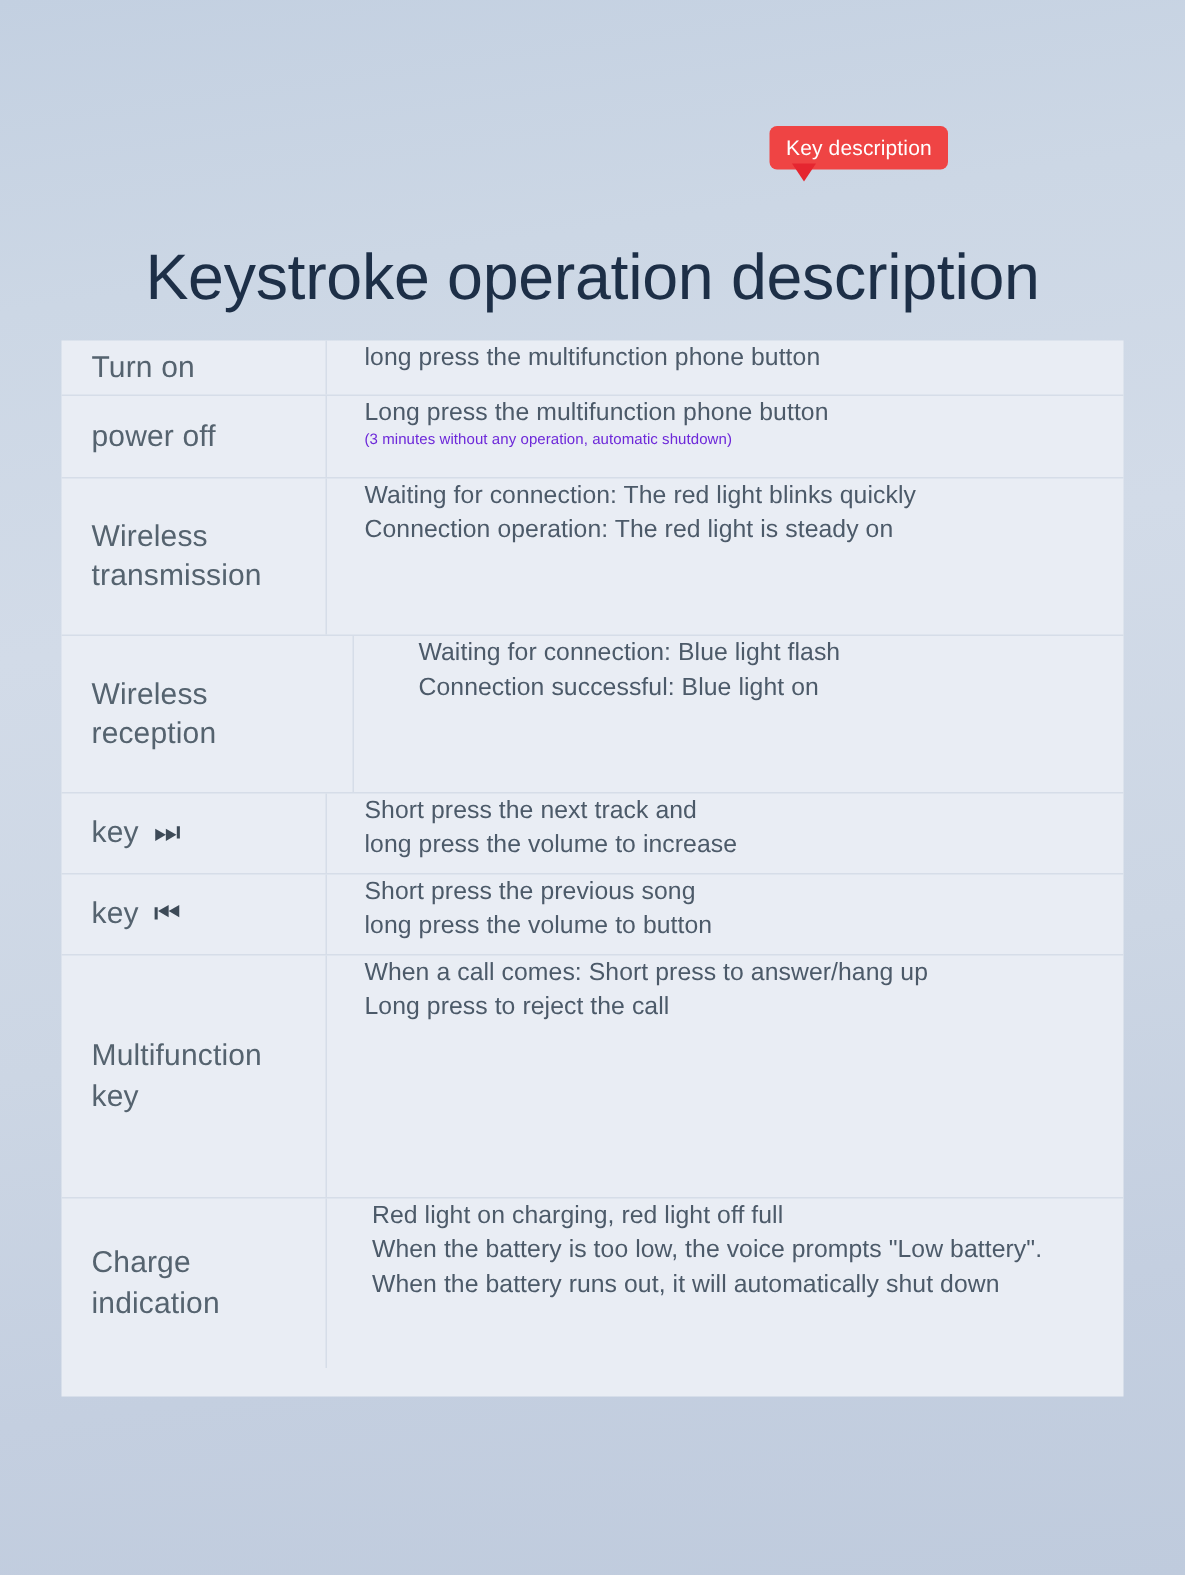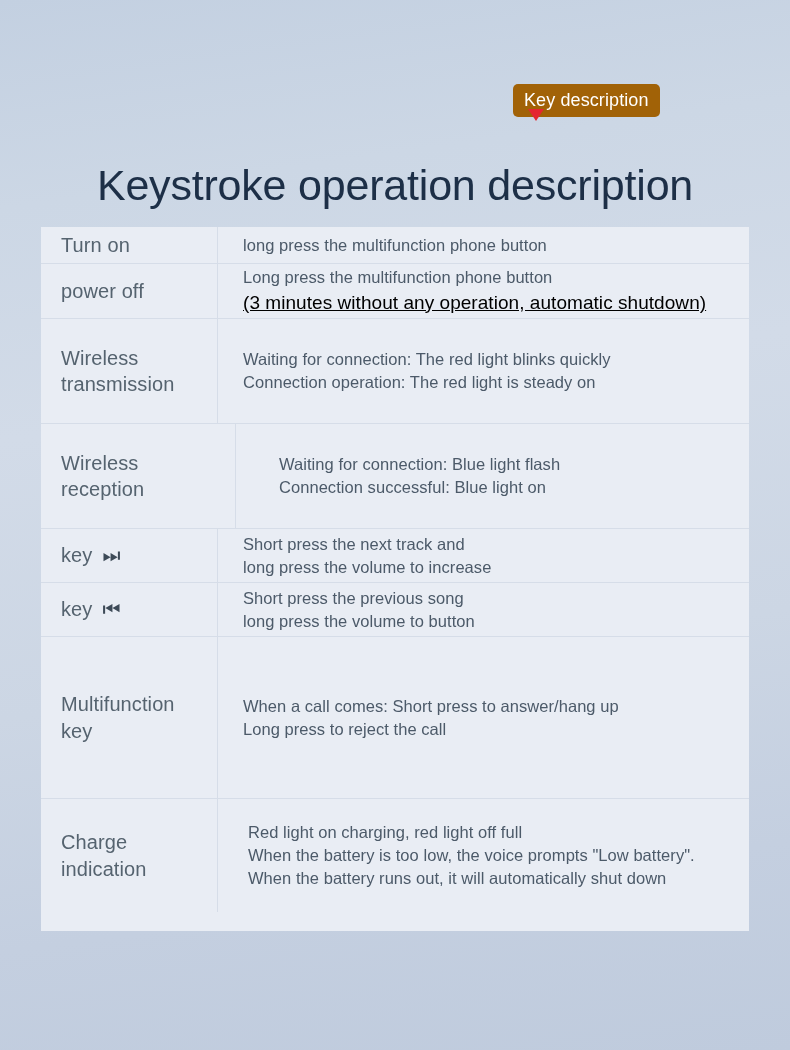--- a/index.html
+++ b/index.html
@@ -16,23 +16,23 @@
     -webkit-font-smoothing: antialiased;
   }
 
   
   .badge-wrap {
     position: absolute;
     left: 513px;
     top: 84px;
   }
   .badge {
-    background: #a16207;
+    background: #ef4444;
     color: #ffffff;
-    font-size: 18px;
+    font-size: 14px;
     line-height: 1;
     padding: 7px 11px 8px 11px;
     border-radius: 5px;
     letter-spacing: .1px;
     white-space: nowrap;
     display: block;
   }
   .badge-tail {
     position: absolute;
     left: 15px;
@@ -119,36 +119,34 @@
     background: #d6dde8;
     flex: 0 0 1px;
   }
 
   .cell-desc {
     flex: 1;
     box-sizing: border-box;
     padding: 0 14px 0 19px;
     display: flex;
     flex-direction: column;
-    justify-content: center;
     color: #4c5a69;
     font-size: 16.5px;
     font-weight: 400;
     line-height: 1.38;
     letter-spacing: .05px;
   }
   .cell-desc .line {
     display: block;
     white-space: nowrap;
   }
   .cell-desc .line.sub {
-    font-size: 19px;
-    color: #000000;
+    font-size: 10px;
+    color: #6d28d9;
     line-height: 1.45;
-    text-decoration: underline;
   }
   .cell-desc.indent-1 { padding-left: 25px; }
   .cell-desc.indent-2 { padding-left: 30px; }
 
   
   .r-turnon   { height: 37px; }
   .r-poweroff { height: 55px; }
   .r-wtx      { height: 105px; }
   .r-wrx      { height: 105px; gap: 18px; }
   .r-next     { height: 54px; }

